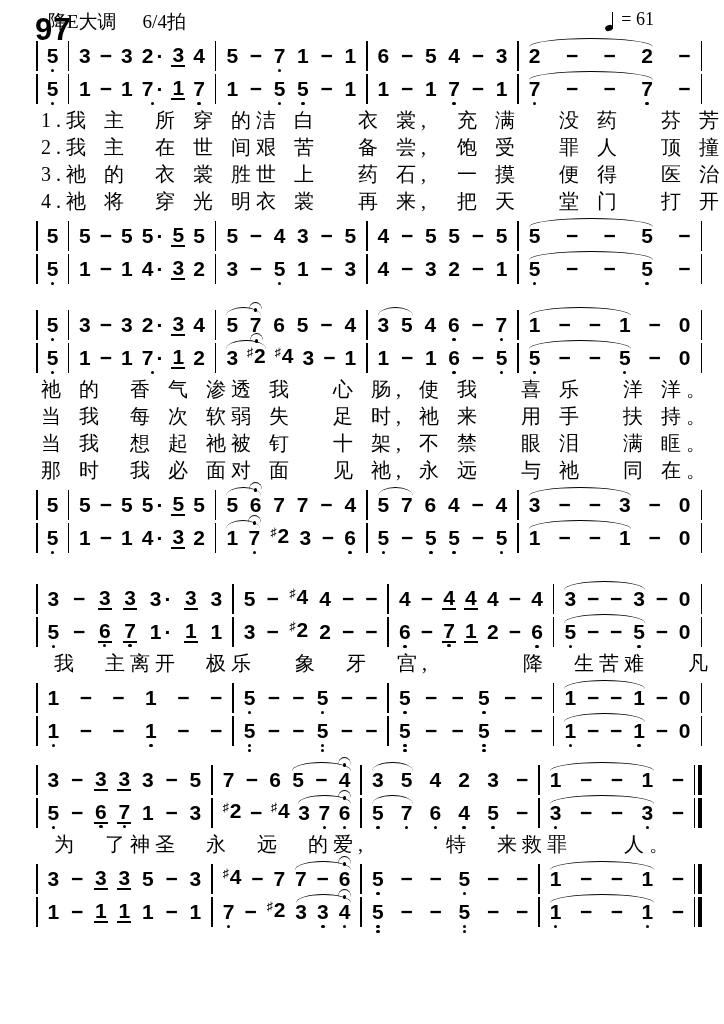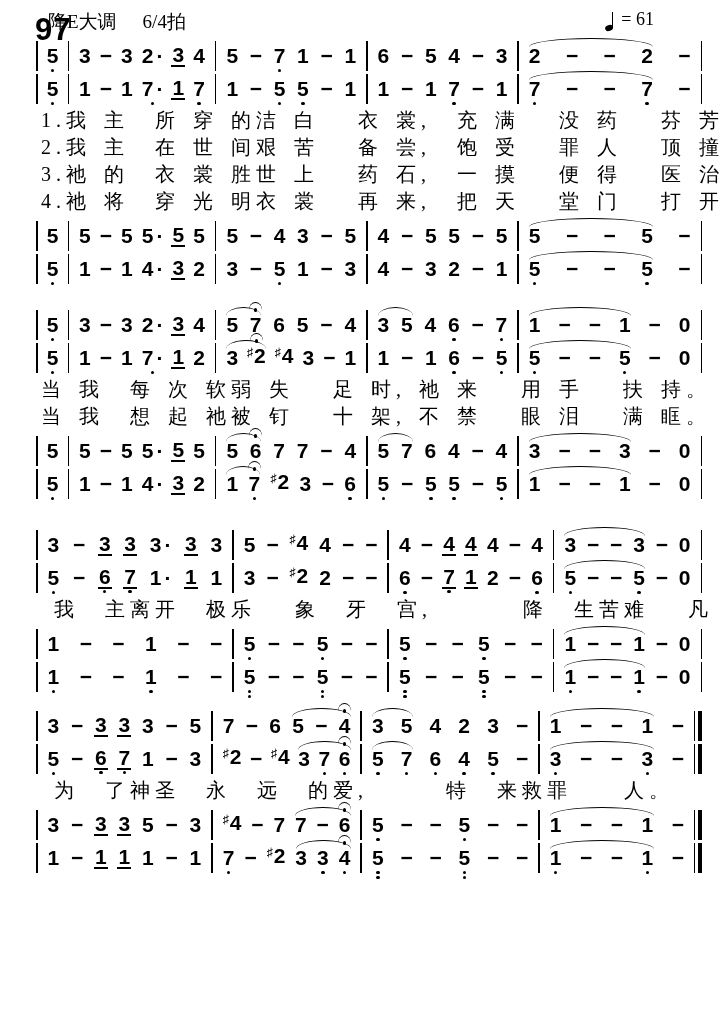--- a/index.html
+++ b/index.html
@@ -332,22 +332,24 @@
             <span class="tok">−</span>
             <span class="tok">−</span>
             <span class="tok">5<i class="db d1"></i></span>
             <span class="tok">−</span>
             <span class="tok">0</span>
             <div class="slur" style="left: 10px; width: 102px;"></div>
           </div>
           <div class="bar"></div>
         </div>
         <div class="lyrics">
+          <div class="lyric">祂 的  香 气 渗透 我   心 肠, 使 我   喜 乐   洋 洋。</div>
           <div class="lyric">当 我  每 次 软弱 失   足 时, 祂 来   用 手   扶 持。</div>
           <div class="lyric">当 我  想 起 祂被 钉   十 架, 不 禁   眼 泪   满 眶。</div>
+          <div class="lyric">那 时  我 必 面对 面   见 祂, 永 远   与 祂   同 在。</div>
         </div>
         <div class="mline">
           <div class="bar"></div>
           <div class="pickup">
             <span class="tok">5</span>
           </div>
           <div class="bar"></div>
           <div class="measure" style="flex: 1 1 0%;">
             <span class="tok">5</span>
             <span class="tok">−</span>

